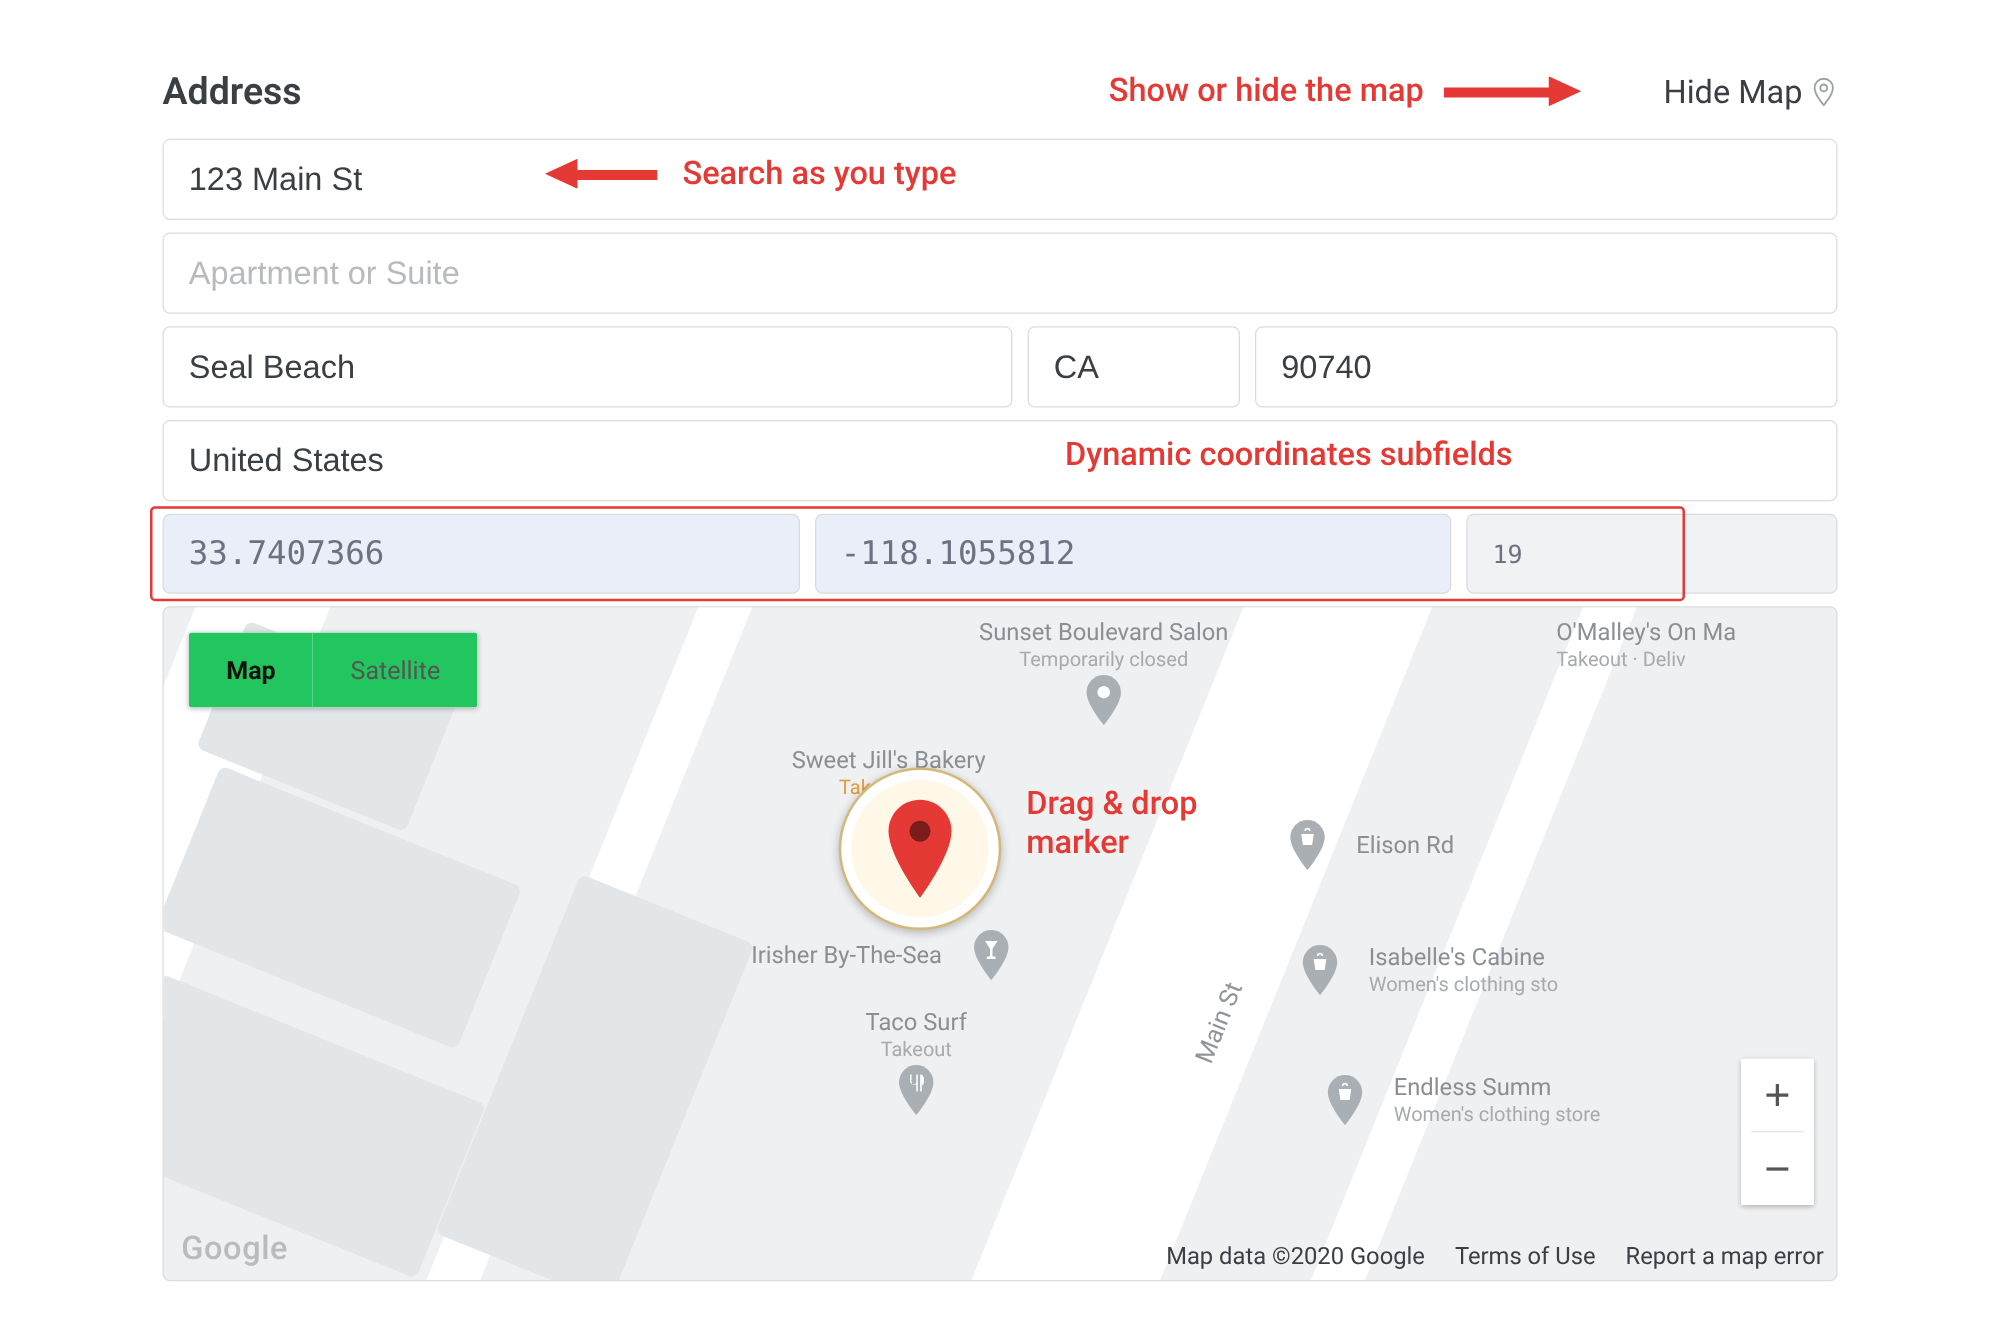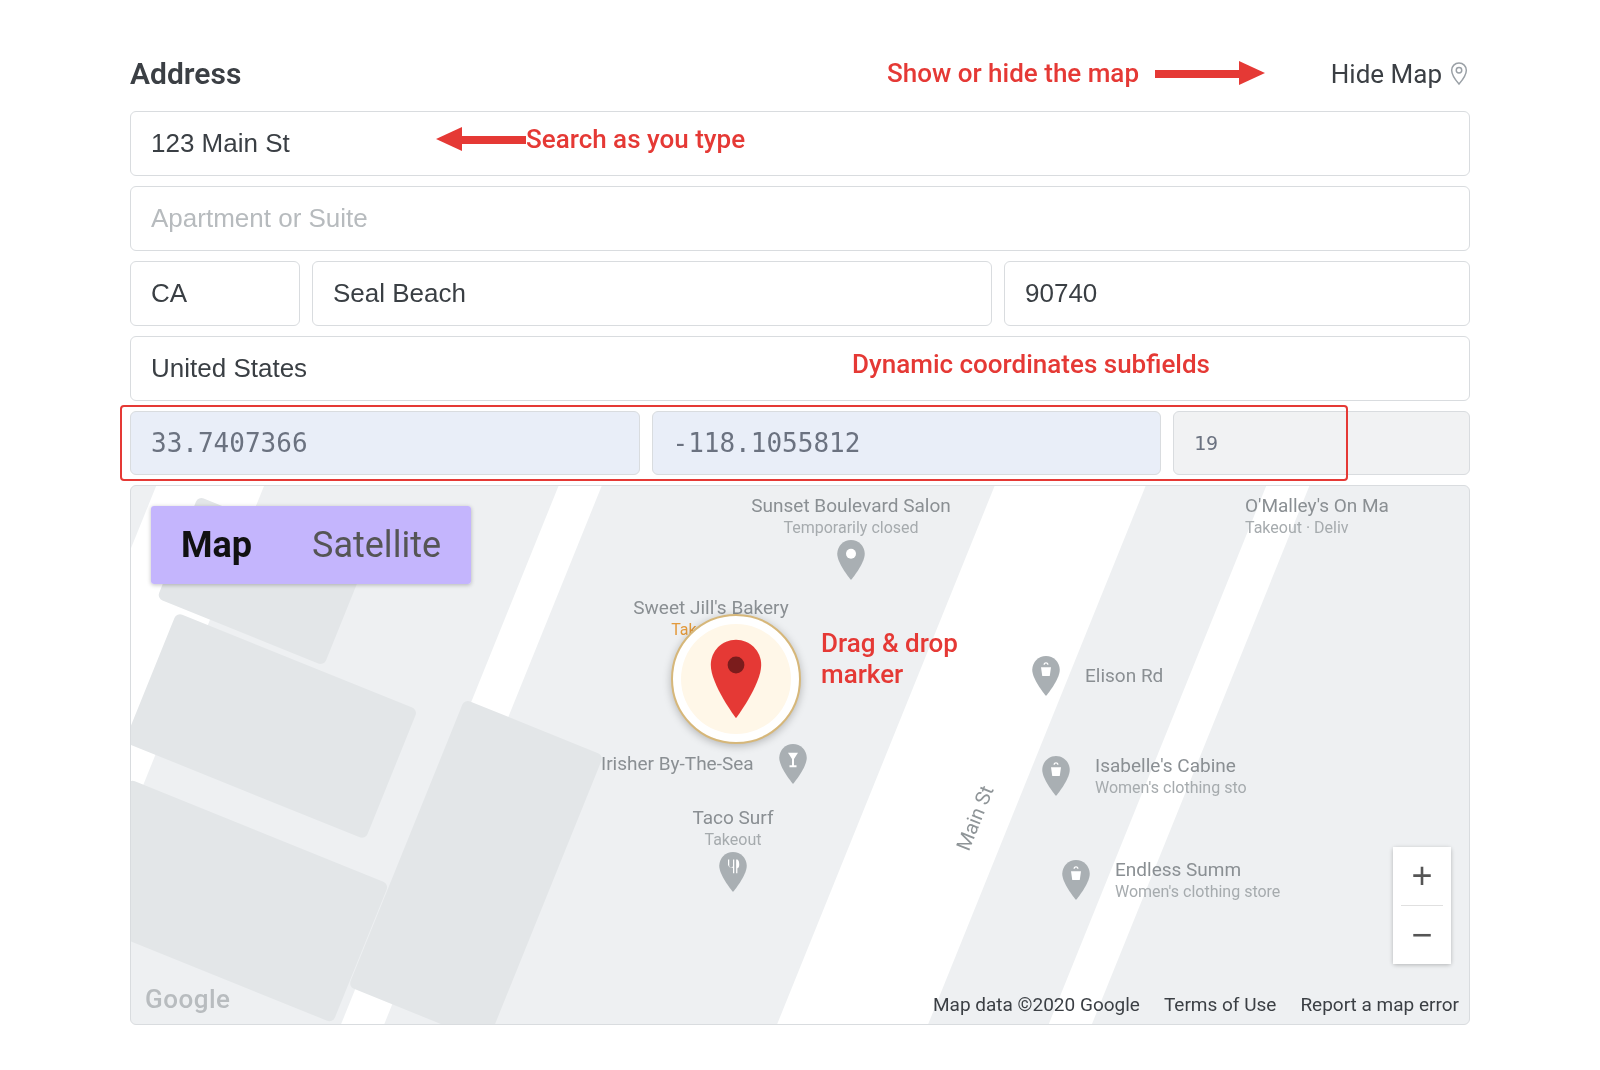--- a/index.html
+++ b/index.html
@@ -79,20 +79,21 @@
   }
   .field::placeholder{color:#b7bbbe}
   .row1{position:relative}
   .annot-search{
     position:absolute;
     left:306px;
     top:50%;
     transform:translateY(-50%);
     display:flex;
     align-items:center;
+    gap:20px;
   }
   .row-csz{
     display:flex;
     gap:12px;
     margin-top:10px;
   }
   .row-csz .field{margin-top:0}
   .city{flex:0 0 680px}
   .state{flex:0 0 170px}
   .zip{flex:1}
@@ -165,23 +166,23 @@
     position:absolute;
     left:20px;top:20px;
     display:flex;
     background:#fff;
     border-radius:3px;
     box-shadow:0 1px 4px rgba(0,0,0,0.25);
     overflow:hidden;
   }
   .map-type button{
     border:none;
-    background:#c4b5fd;
+    background:#22c55e;
     padding:18px 30px;
-    font-size:36px;
+    font-size:20px;
     color:#555;
     cursor:pointer;
     font-family:inherit;
   }
   .map-type button.active{font-weight:700;color:#111}
   .zoom-ctrl{
     position:absolute;
     right:18px;
     bottom:60px;
     width:58px;
@@ -288,22 +289,22 @@
         <polygon points="26,0 0,12 26,24"></polygon>
         <rect x="24" y="9" width="66" height="8"></rect>
       </svg>
       <span>Search as you type</span>
     </div>
   </div>
 
   <input class="field" placeholder="Apartment or Suite" style="">
 
   <div class="row-csz">
+    <input class="field city" value="Seal Beach" style="">
     <input class="field state" value="CA" style="">
-    <input class="field city" value="Seal Beach" style="">
     <input class="field zip" value="90740" style="">
   </div>
 
   <div class="country-wrap">
     <input class="field" value="United States" style="">
     <div class="annot annot-coords">Dynamic coordinates subfields</div>
   </div>
 
   <div class="coords-row">
     <input class="coord" readonly="" value="33.7407366" style="">
@@ -320,21 +321,21 @@
       <div class="map-road road-diag" style="left:320px;top:-180px;transform:rotate(22deg);width:40px"></div>
       <div class="map-road road-diag" style="left:1060px;top:-260px;transform:rotate(22deg);width:40px"></div>
       <div class="road-named" style="left:810px;top:320px;transform:rotate(-68deg)">Main St</div>
 
       <div class="map-block" style="left:40px;top:40px;width:180px;height:110px;transform:rotate(22deg)"></div>
       <div class="map-block" style="left:10px;top:170px;width:260px;height:140px;transform:rotate(22deg)"></div>
       <div class="map-block" style="left:-40px;top:340px;width:280px;height:150px;transform:rotate(22deg)"></div>
       <div class="map-block" style="left:270px;top:230px;width:150px;height:310px;transform:rotate(22deg)"></div>
     </div>
 
-    <div class="poi" style="left:570px;top:8px;width:300px">
+    <div class="poi" style="left:602px;top:8px;width:300px">
       <div>Sunset Boulevard Salon</div>
       <div class="sub">Temporarily closed</div>
       <div class="poi-pin">
         <svg viewBox="0 0 24 32">
             <path fill="#a9afb3" d="M12 0C6 0 1 5 1 11c0 8 11 21 11 21s11-13 11-21C23 5 18 0 12 0z"></path>
             <circle cx="12" cy="11" r="4" fill="#fff"></circle>
           </svg>
       </div>
     </div>
     <div class="poi" style="right:-6px;top:8px;width:230px;text-align:left">

